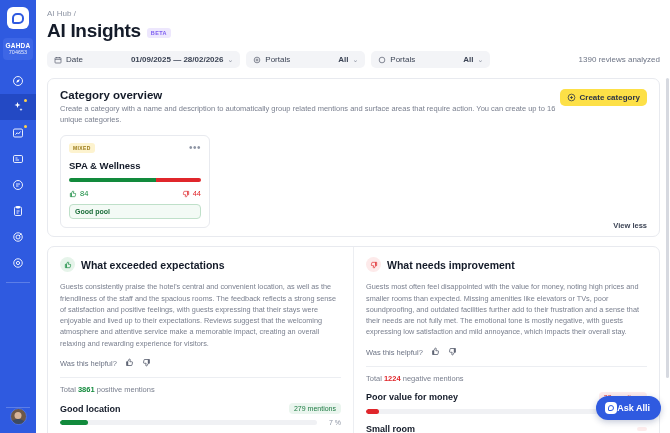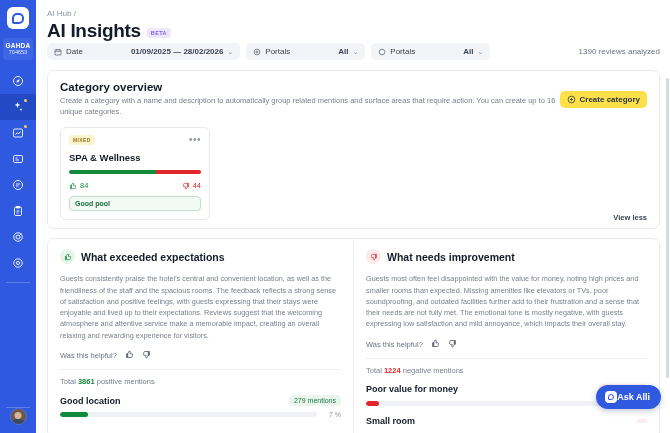--- a/index.html
+++ b/index.html
@@ -121,21 +121,21 @@
     padding: 2px 4px;
     border-radius: 3px;
     position: relative;
     top: 2px;
   }
 
   .filters {
     display: flex;
     align-items: center;
     gap: 6px;
-    margin-top: 1px;
+    margin-top: 9px;
   }
   .chip {
     display: inline-flex;
     align-items: center;
     gap: 4px;
     background: #f3f4f7;
     border-radius: 5px;
     padding: 4px 7px;
     font-size: 8px;
     color: #3b4354;
@@ -152,21 +152,21 @@
   }
 
   .card {
     border: 1px solid #e8eaef;
     border-radius: 7px;
     margin-top: 10px;
     background: #fff;
     padding: 10px 12px 8px;
     position: relative;
   }
-  .card-head { display: flex; align-items: center; }
+  .card-head { display: flex; align-items: flex-start; }
   h2 { font-size: 11.5px; font-weight: bold; color: #141b29; }
   .card-sub { font-size: 7.5px; color: #797f8e; margin-top: 3px; line-height: 1.45; max-width: 520px; }
   .create-btn {
     margin-left: auto;
     display: inline-flex;
     align-items: center;
     gap: 4px;
     background: #fde047;
     border-radius: 5px;
     padding: 4px 7px;
@@ -297,21 +297,21 @@
     overflow: hidden;
   }
   .fill { height: 100%; border-radius: 3px; }
   .fill.pos { background: #128a3c; }
   .fill.neg { background: #e0262b; }
   .pct { font-size: 7px; color: #8d94a3; width: 18px; text-align: right; }
 
   .ask-alli {
     position: absolute;
     right: 9px;
-    bottom: 24px;
+    bottom: 13px;
     background: #2f5ae0;
     color: #fff;
     border-radius: 14px;
     padding: 6px 11px 6px 9px;
     display: flex;
     align-items: center;
     font-size: 9px;
     font-weight: bold;
     cursor: pointer;
     box-shadow: 0 2px 6px rgba(20,40,100,.25);

